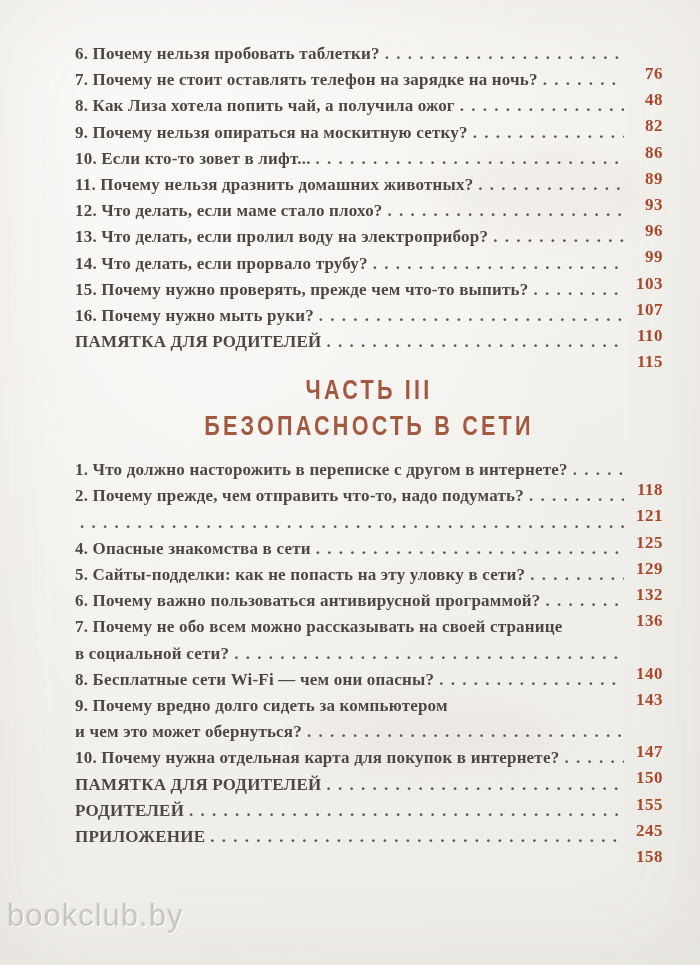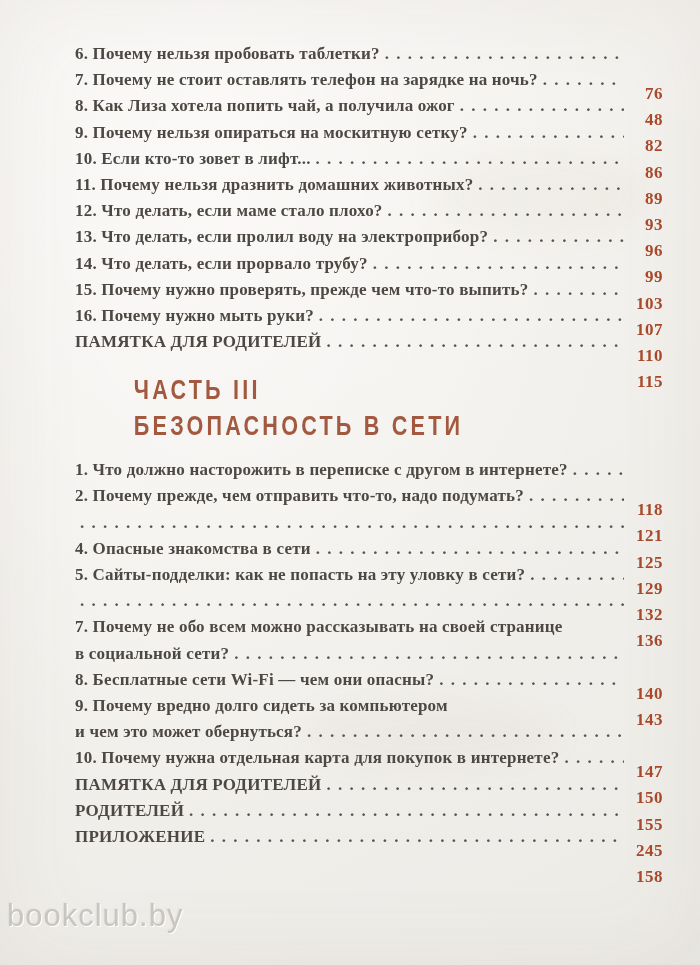--- a/index.html
+++ b/index.html
@@ -32,21 +32,21 @@
   .smudge.s1 { left: 430px; top: 150px; width: 220px; height: 90px; }
   .smudge.s2 { left: 300px; top: 700px; width: 260px; height: 70px; }
   .toc {
     position: absolute;
     left: 75px;
     right: 37px;
     top: 41px;
   }
   .row {
     display: flex;
-    align-items: flex-start;
+    align-items: center;
     height: 26.2px;
     line-height: 26.2px;
     font-size: 17px;
     font-weight: bold;
     color: #4d4843;
     letter-spacing: 0.2px;
   }
   .row .title {
     flex: 0 0 auto;
     white-space: nowrap;
@@ -67,20 +67,21 @@
     flex: 0 0 auto;
     min-width: 34px;
     text-align: right;
     color: #a7492a;
     letter-spacing: 0.5px;
     font-weight: bold;
     margin-top: 40px;
   }
   .part-heading {
     margin: 17px 0 13px 0;
+    text-align: center;
     color: #a25940;
     font-family: "Liberation Sans", sans-serif;
     font-weight: bold;
   }
   .part-heading .hline {
     display: block;
     font-size: 27px;
     line-height: 36px;
     letter-spacing: 4px;
     transform: scaleX(0.8);
@@ -189,20 +190,21 @@
       <span class="title">4. Опасные знакомства в сети</span>
       <span class="leader"></span>
       <span class="pg">129</span>
     </div>
     <div class="row">
       <span class="title">5. Сайты-подделки: как не попасть на эту уловку в сети?</span>
       <span class="leader"></span>
       <span class="pg">132</span>
     </div>
     <div class="row">
+      <span class="title">6. Почему важно пользоваться антивирусной программой?</span>
       <span class="leader"></span>
       <span class="pg">136</span>
     </div>
     <div class="row">
       <span class="title">7. Почему не обо всем можно рассказывать на своей странице</span>
     </div>
     <div class="row">
       <span class="title">в социальной сети?</span>
       <span class="leader"></span>
       <span class="pg">140</span>

